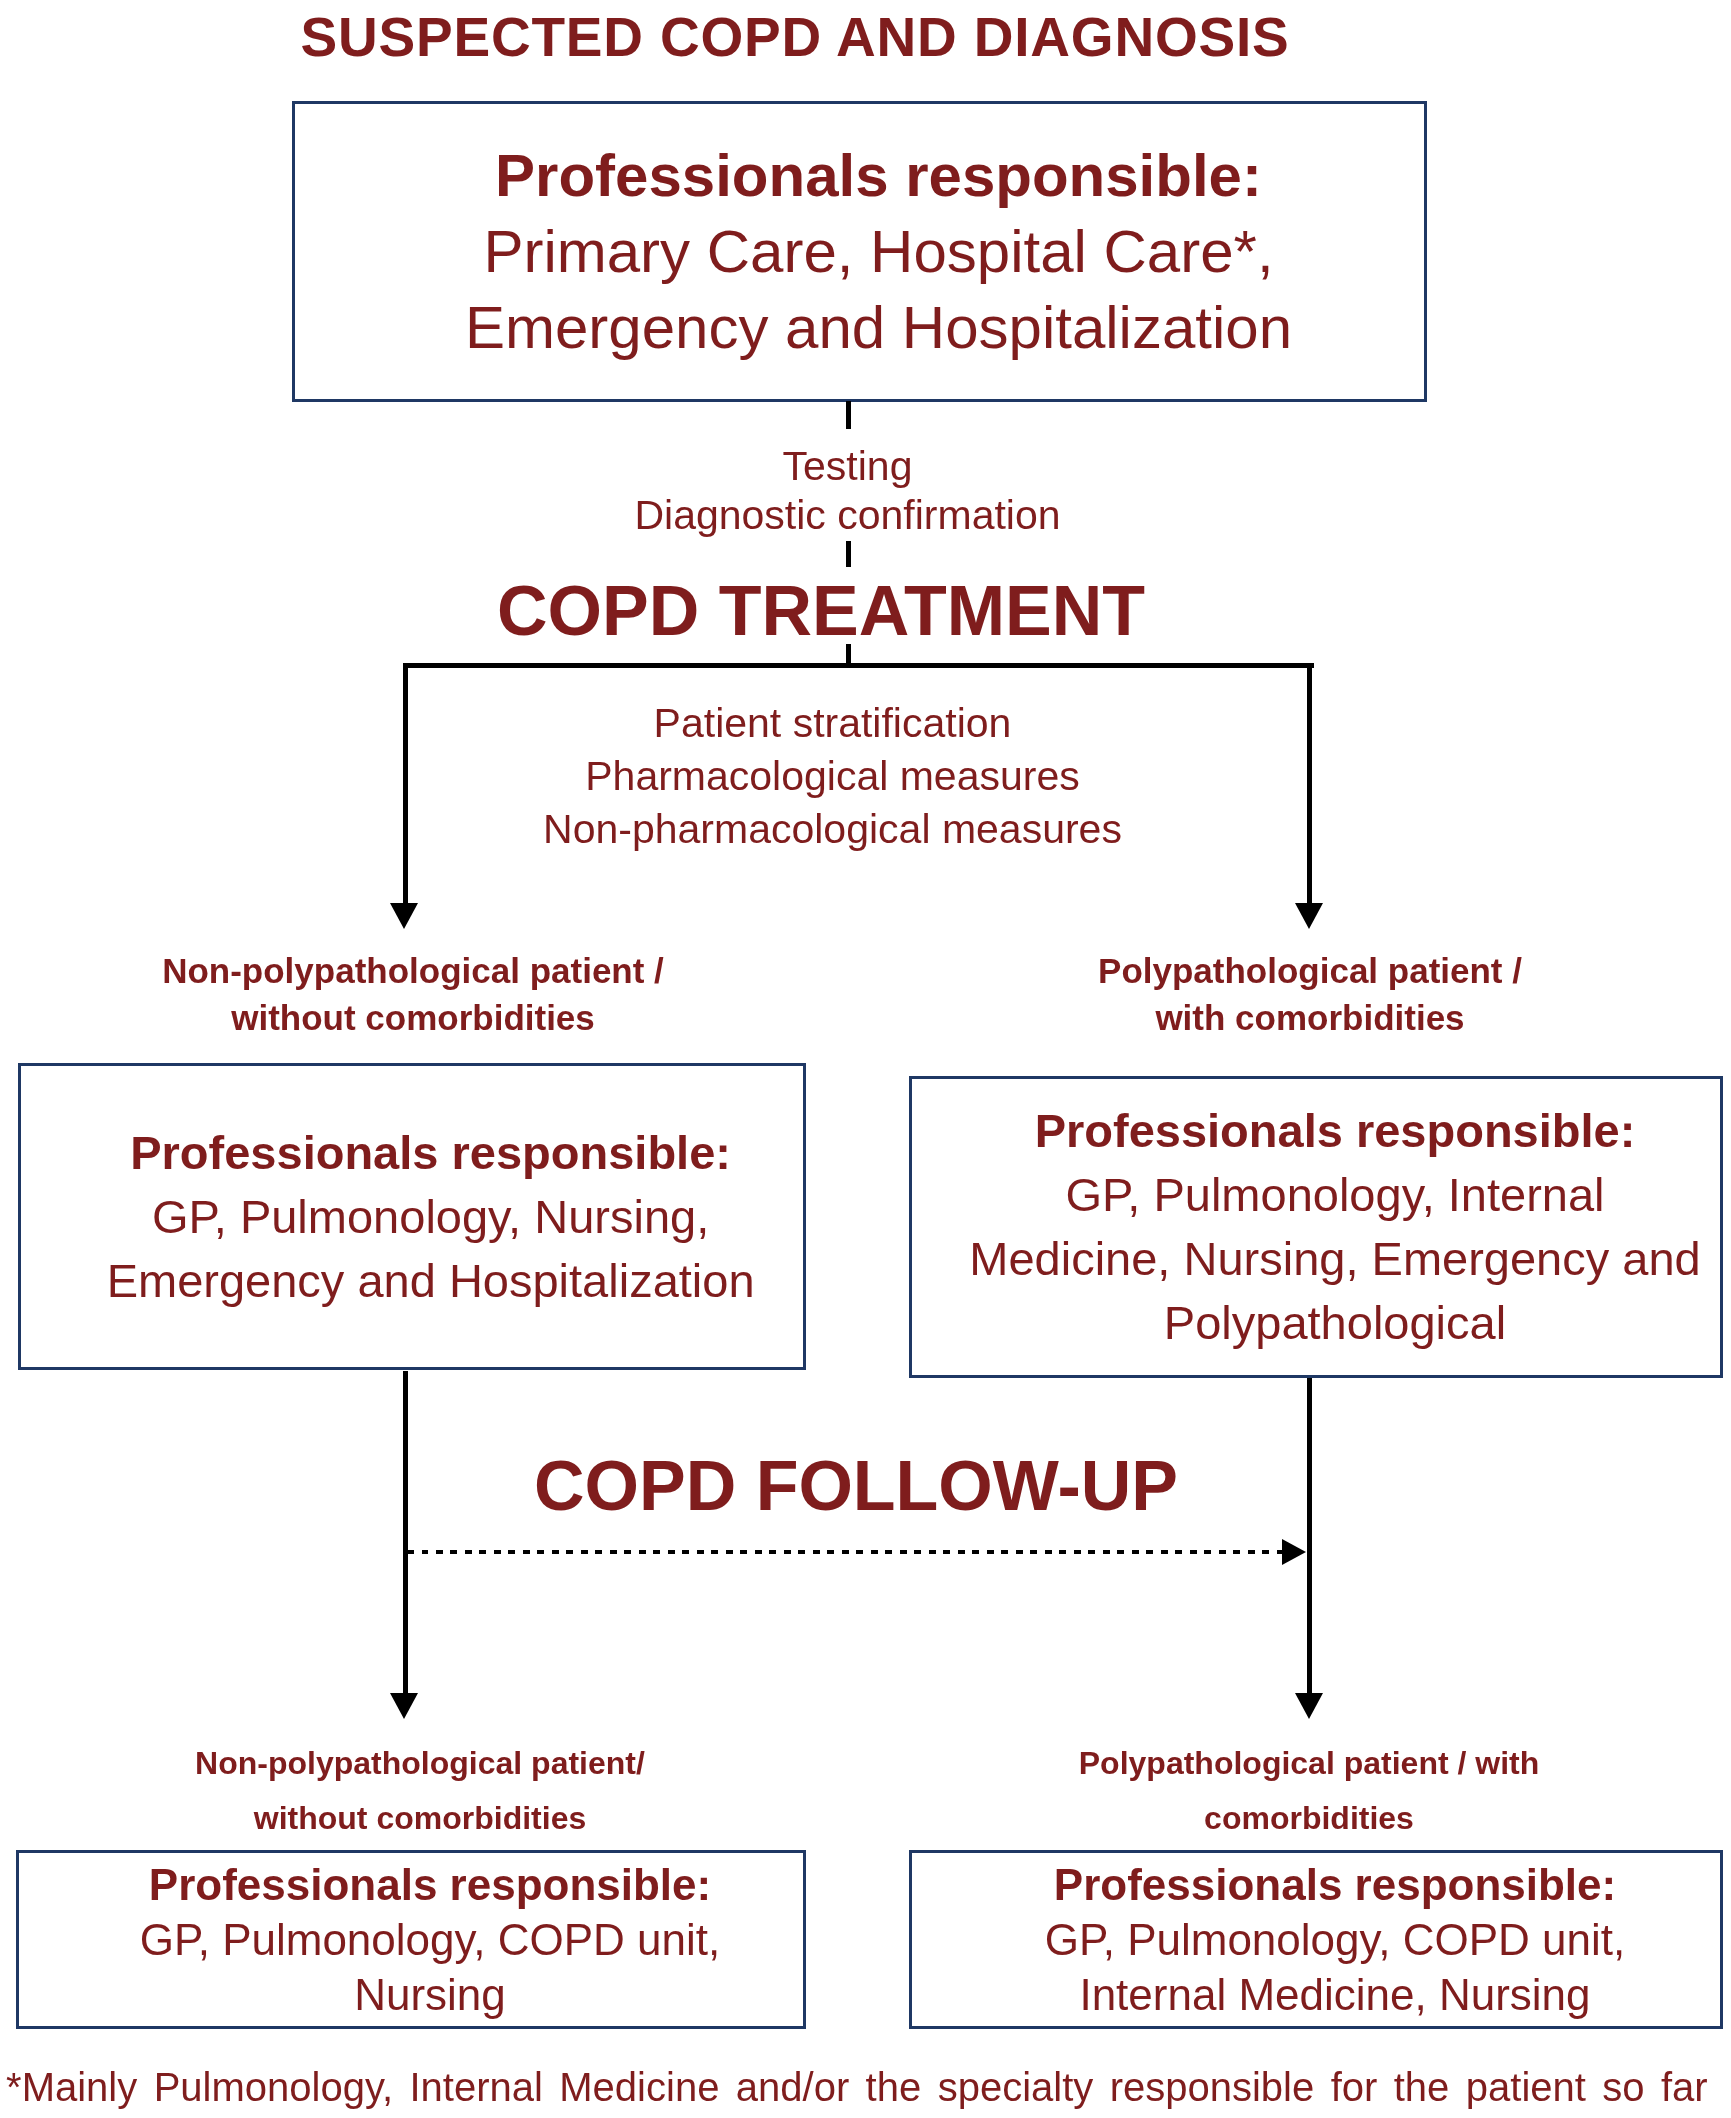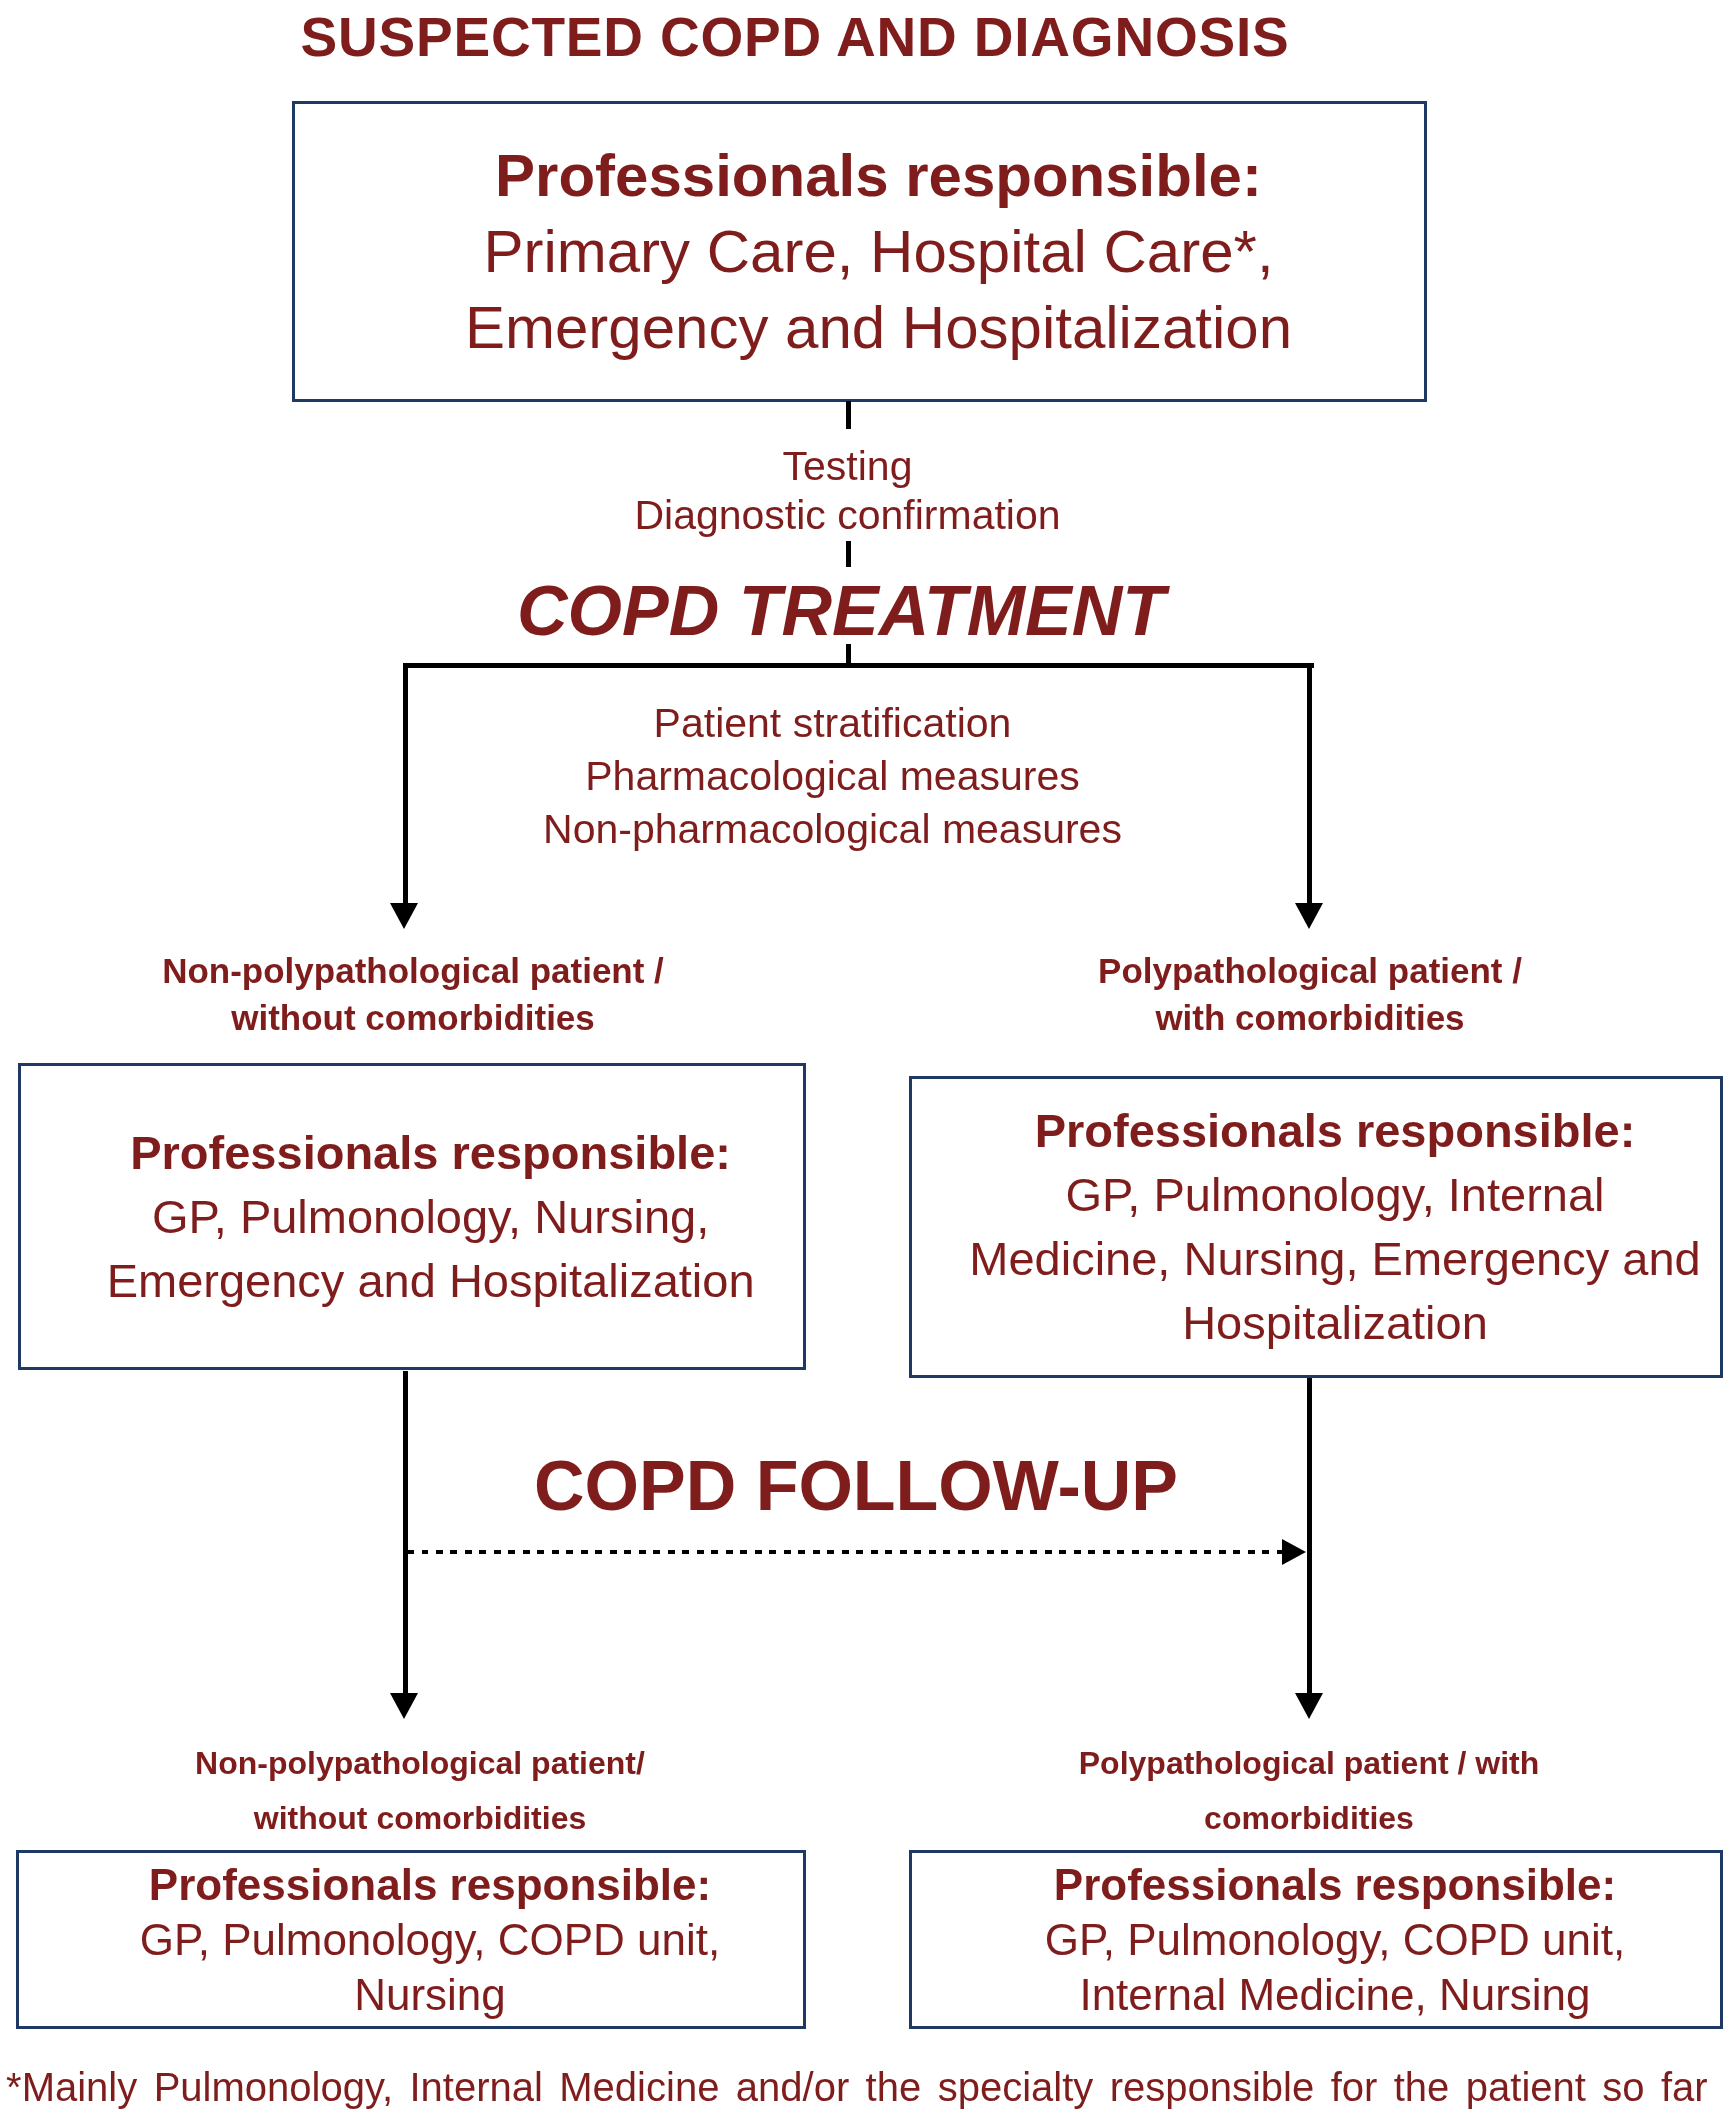--- a/index.html
+++ b/index.html
@@ -57,21 +57,21 @@
   }
   .dotline{
     position:absolute;left:407px;top:1550px;width:879px;height:3.8px;
     background:repeating-linear-gradient(90deg,#000 0 6.9px,transparent 6.9px 14.5px);
   }
 
   .testing-label{left:542px;top:442px;width:611px;font-size:41px;line-height:49px;text-align:center;}
   .strat-label{left:527px;top:697px;width:611px;font-size:41px;line-height:53px;text-align:center;}
 
   .stage-title{position:absolute;font-weight:bold;font-size:70px;text-align:center;white-space:nowrap;}
-  .treatment-title{left:459px;top:571px;width:764px;font-style:italic;}
+  .treatment-title{left:439px;top:571px;width:764px;}
   .followup-title{left:474px;top:1446px;width:764px;}
 
   .col-heading{position:absolute;font-weight:bold;font-size:35px;line-height:47px;text-align:center;white-space:nowrap;}
   .heading-tl{left:31px;top:947px;width:764px;}
   .heading-tr{left:928px;top:947px;width:764px;}
 
   .bottom-heading{position:absolute;font-weight:bold;font-size:32px;line-height:55px;text-align:center;white-space:nowrap;}
   .heading-bl{left:38px;top:1736px;width:764px;}
   .heading-br{left:889px;top:1736px;width:840px;}
 
@@ -128,21 +128,21 @@
 
   <div class="box mid-box-left">
     <div class="line bold">Professionals responsible:</div>
     <div class="line">GP, Pulmonology, Nursing,</div>
     <div class="line">Emergency and Hospitalization</div>
   </div>
   <div class="box mid-box-right">
     <div class="line bold">Professionals responsible:</div>
     <div class="line">GP, Pulmonology, Internal</div>
     <div class="line">Medicine, Nursing, Emergency and</div>
-    <div class="line">Hospitalization</div>
+    <div class="line">Polypathological</div>
   </div>
 
   <div class="vline" style="left:403px;top:1371px;height:324px;"></div>
   <div class="vline" style="left:1307px;top:1378px;height:317px;"></div>
   <div class="arrow-down" style="left:390px;top:1693px;"></div>
   <div class="arrow-down" style="left:1295px;top:1693px;"></div>
 
   <div class="stage-title followup-title">COPD FOLLOW-UP</div>
 
   <div class="dotline"></div>

